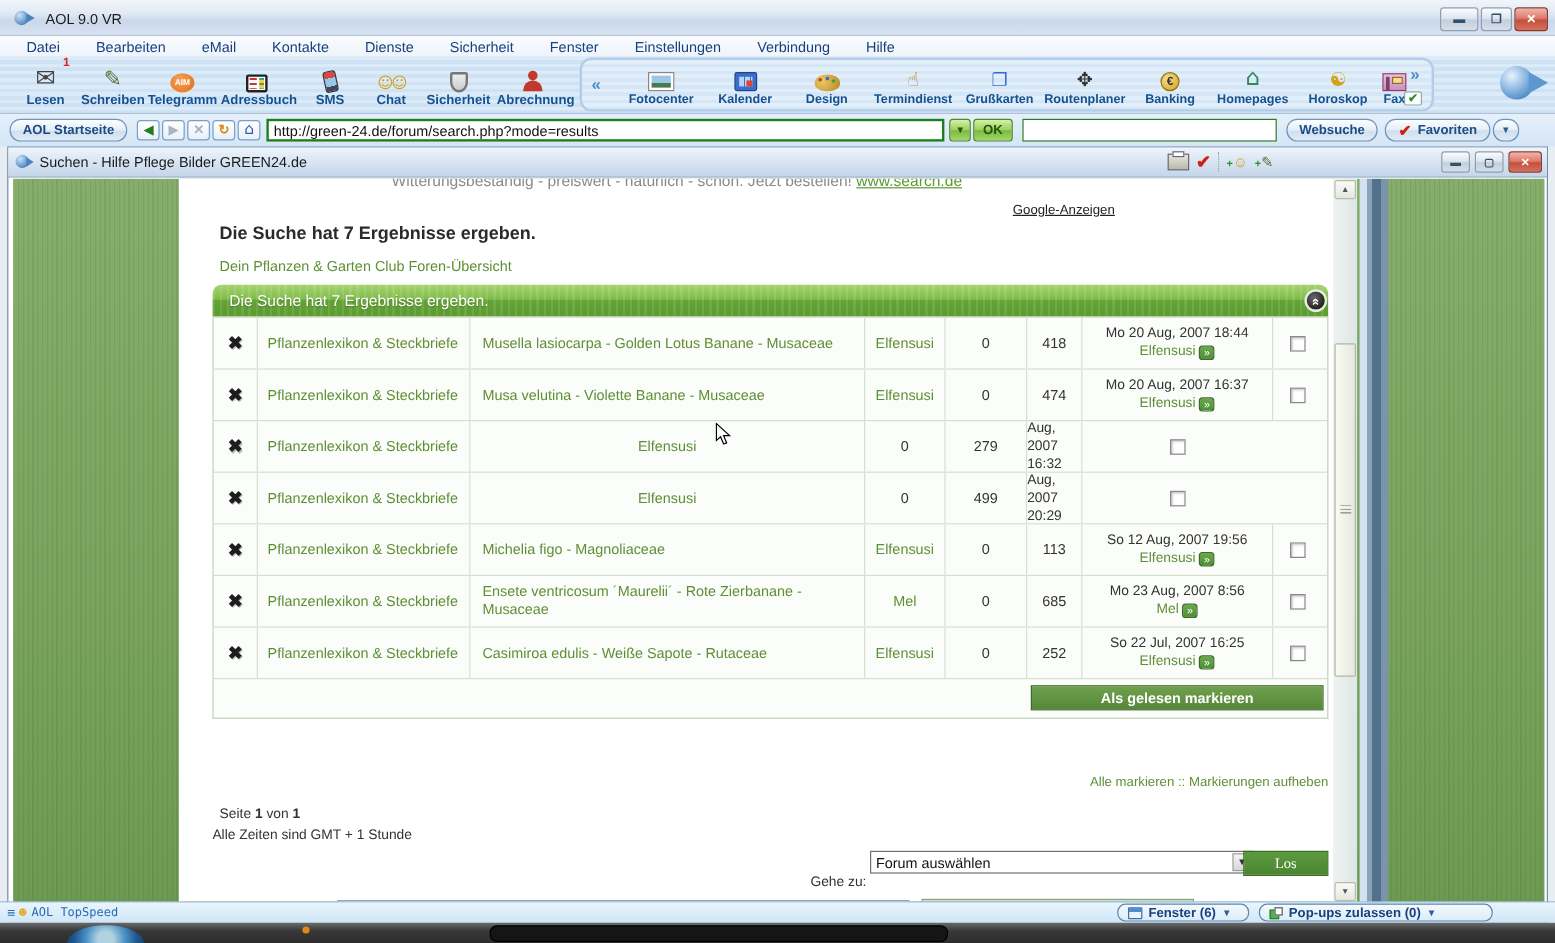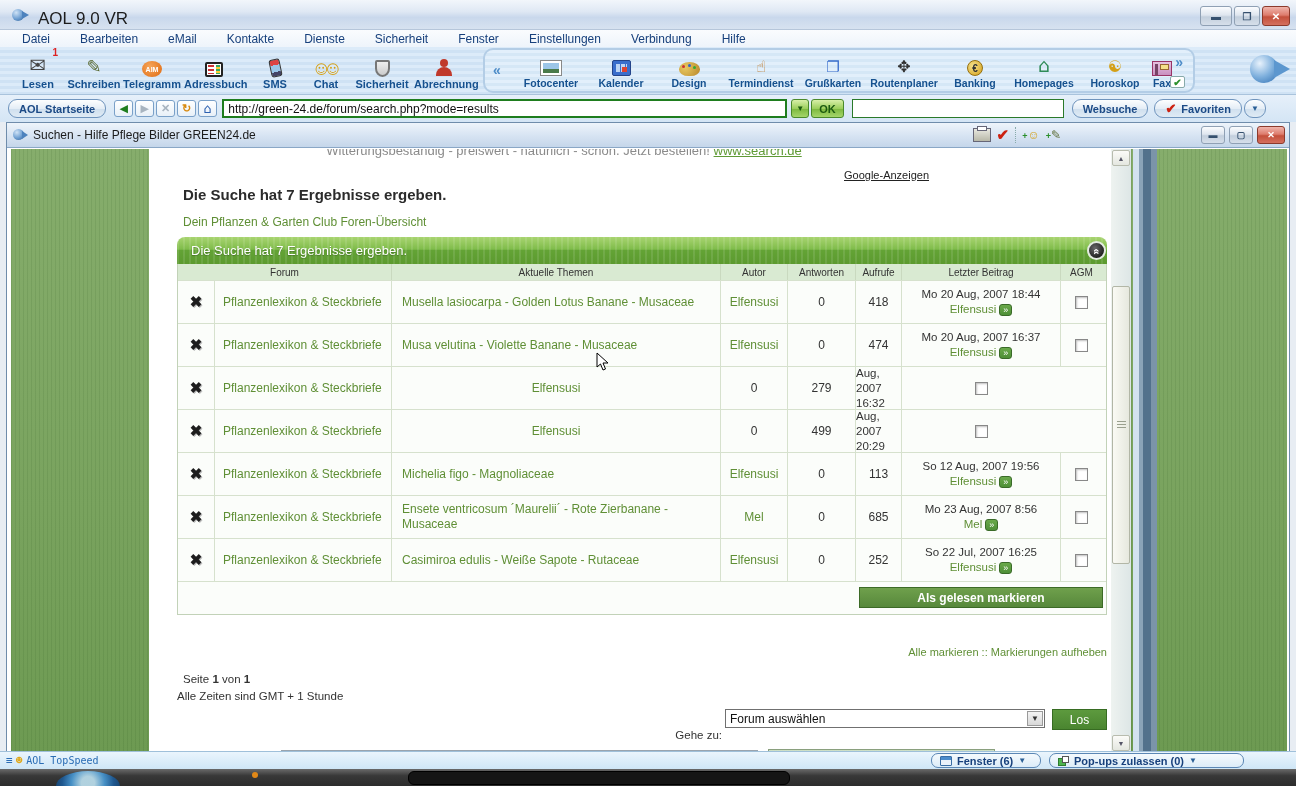--- a/index.html
+++ b/index.html
@@ -4,21 +4,21 @@
 <style>
   * { margin:0; padding:0; box-sizing:border-box; }
   html,body { width:1296px; height:786px; overflow:hidden; }
   body { font-family:"Liberation Sans", sans-serif; background:#e8edf3; position:relative; }
   .abs { position:absolute; }
 
   
   .titlebar { left:0; top:0; width:1296px; height:30px;
     background:linear-gradient(180deg,#f2f6fb 0%,#dfe8f4 40%,#c9d8ec 60%,#d7e2f0 100%);
     border-bottom:1px solid #b6c6da; }
-  .title-text { left:38px; top:9px; font-size:17px; color:#1c1c1c; }
+  .title-text { left:38px; top:9px; font-size:12px; color:#1c1c1c; }
   .aol-orb { left:12px; top:8px; width:16px; height:14px; }
   .orb-ball { position:absolute; left:0; top:1px; width:12px; height:12px; border-radius:50%;
     background:radial-gradient(circle at 35% 30%, #cfe2f5, #6d9ed1 55%, #2f5f96); }
   .orb-tri { position:absolute; left:10px; top:3px; width:0; height:0;
     border-left:7px solid #4d82bd; border-top:4px solid transparent; border-bottom:4px solid transparent; }
   .winbtn { top:6px; height:20px; border-radius:3px; border:1px solid #8fa0b4;
     background:linear-gradient(180deg,#fbfcfe,#dfe6ef 45%,#c3cfdd 55%,#d6dfea);
     display:flex; align-items:center; justify-content:center; font-size:10px; color:#35506e; font-weight:bold; }
   .winbtn.close { background:linear-gradient(180deg,#f0b5ac,#dd7c6d 45%,#c4503c 55%,#d4705e); border-color:#8c3a2c; color:#fff; }
 
@@ -120,21 +120,21 @@
     color:#fff; font-size:12px; font-weight:bold; display:flex; align-items:center; justify-content:center; }
 
   .marklinks { position:absolute; left:28px; top:497px; width:930px; text-align:right; font-size:11px; color:#5f8f35; }
   .seite { position:absolute; left:34px; top:524px; font-size:11.5px; color:#333; }
   .seite b { font-weight:bold; }
   .gmt { position:absolute; left:28px; top:541px; width:930px; text-align:left; font-size:11.5px; color:#333; }
   .gehe-row { position:absolute; left:28px; top:560px; width:930px; height:22px; }
   .gehe-label { position:absolute; right:385px; top:20px; font-size:11.5px; color:#333; }
   .selectbox { position:absolute; right:62px; top:0; width:320px; height:19px; background:#fff; border:1px solid #707070; font-size:12px; color:#111; display:flex; align-items:center; padding-left:4px; }
   .sel-arrow { position:absolute; right:1px; top:1px; width:16px; height:15px; background:linear-gradient(180deg,#f4f4f4,#d8d8d8); border:1px solid #9a9a9a; font-size:8px; color:#333; display:flex; align-items:center; justify-content:center; }
-  .losbtn { position:absolute; right:0; top:0; width:55px; height:21px; background:linear-gradient(180deg,#5d9a3e,#4a8530); border:1px solid #376c22; color:#fff; font-size:12px; display:flex; align-items:center; justify-content:center; }
+  .losbtn { position:absolute; right:0; top:0; width:71px; height:21px; background:linear-gradient(180deg,#5d9a3e,#4a8530); border:1px solid #376c22; color:#fff; font-size:12px; display:flex; align-items:center; justify-content:center;font-family:Liberation Serif, serif; }
   .descbox { position:absolute; left:132px; top:601px; width:477px; height:22px; background:#fff; border:1px solid #9aa4ae; display:flex; align-items:center; font-size:11px; font-weight:bold; color:#222; }
   .advimg { position:absolute; left:619px; top:600px; width:227px; height:23px;
     background:linear-gradient(180deg,#cfe0c8 0%,#a8c49a 40%,#7fa06e 70%,#6c905c 100%); border:1px solid #8aa07e; }
 
   
   .scrolltrack { position:absolute; left:1238px; top:26px; width:20px; height:603px; background:linear-gradient(90deg,#eef3f0,#dde6e6); }
   .sb-btn { position:absolute; left:1px; width:18px; height:16px; background:linear-gradient(180deg,#fbfbf8,#e4e7e0); border:1px solid #b8bcae; border-radius:2px; font-size:7px; color:#556; display:flex; align-items:center; justify-content:center; }
   .sb-thumb { position:absolute; left:1px; top:137px; width:18px; height:278px; background:linear-gradient(90deg,#fafaf4,#e6e8de); border:1px solid #b2b6a6; border-radius:2px; }
   .sb-grip { position:absolute; left:4px; top:134px; width:9px; height:7px;
     background:repeating-linear-gradient(180deg,#9aa08e 0 1px,transparent 1px 3px); }
@@ -405,29 +405,20 @@
       <a class="crumb">Dein Pflanzen &amp; Garten Club Foren-Übersicht</a>
 
       <div class="greenbar">
         <span>Die Suche hat 7 Ergebnisse ergeben.</span>
       </div>
       <div class="collapse">
           <b>«</b>
         </div>
 
       <div class="stable">
-        <div class="thead">
-          <div class="h-forum">Forum</div>
-          <div>Aktuelle Themen</div>
-          <div>Autor</div>
-          <div>Antworten</div>
-          <div>Aufrufe</div>
-          <div>Letzter Beitrag</div>
-          <div style="border-right:none;">AGM</div>
-        </div>
         <div id="table-rows">
   <div class="trow">
     <div class="c-x">✖</div>
     <div class="c-forum">
                 <span class="cell-f">Pflanzenlexikon &amp; Steckbriefe</span>
               </div>
     <div class="c-topic">
                 <span class="cell-t">Musella lasiocarpa - Golden Lotus Banane - Musaceae</span>
               </div>
     <div class="c-author">

